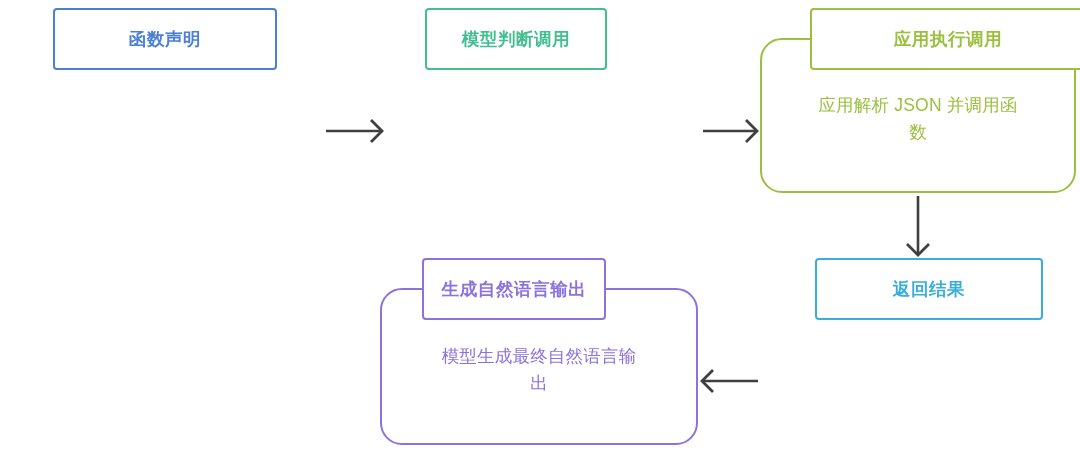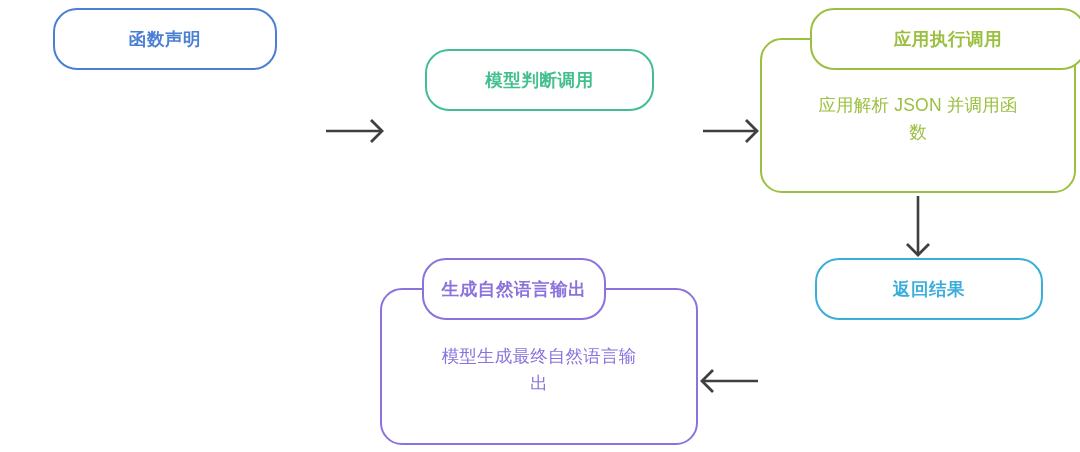--- a/index.html
+++ b/index.html
@@ -56,21 +56,21 @@
     letter-spacing: 0.2px;
     white-space: pre-line;
   }
 
   
   .node-badge {
     position: absolute;
     top: 0;
     height: 62px;
     border: 2px solid currentColor;
-    border-radius: 24px;
+    border-radius: 4px;
     background: #ffffff;
     display: flex;
     align-items: center;
     justify-content: center;
     box-sizing: border-box;
     z-index: 3;
   }
   .node-badge-label {
     font-size: 17.5px;
     font-weight: bold;
@@ -101,21 +101,21 @@
 </head>
 <body>
 
 <div id="flow-canvas">
     <div class="node" style="left: 3px; top: 8px; width: 320px; height: 185px; color: rgb(74, 127, 212);">
       <div class="node-badge" style="left: 50px; width: 224px;">
         <span class="node-badge-label">函数声明</span>
       </div>
     </div>
     <div class="node" style="left: 385px; top: 8px; width: 315px; height: 185px; color: rgb(66, 190, 143);">
-      <div class="node-badge" style="left: 40px; width: 229px; margin-top: 41px;">
+      <div class="node-badge" style="left: 40px; width: 182px;">
         <span class="node-badge-label">模型判断调用</span>
       </div>
     </div>
     <div class="node" style="left: 760px; top: 8px; width: 316px; height: 185px; color: rgb(155, 191, 63);">
       <div class="node-box">
         <div class="node-body">应用解析 JSON 并调用函
 数</div>
       </div>
       <div class="node-badge" style="left: 50px; width: 276px;">
         <span class="node-badge-label">应用执行调用</span>

